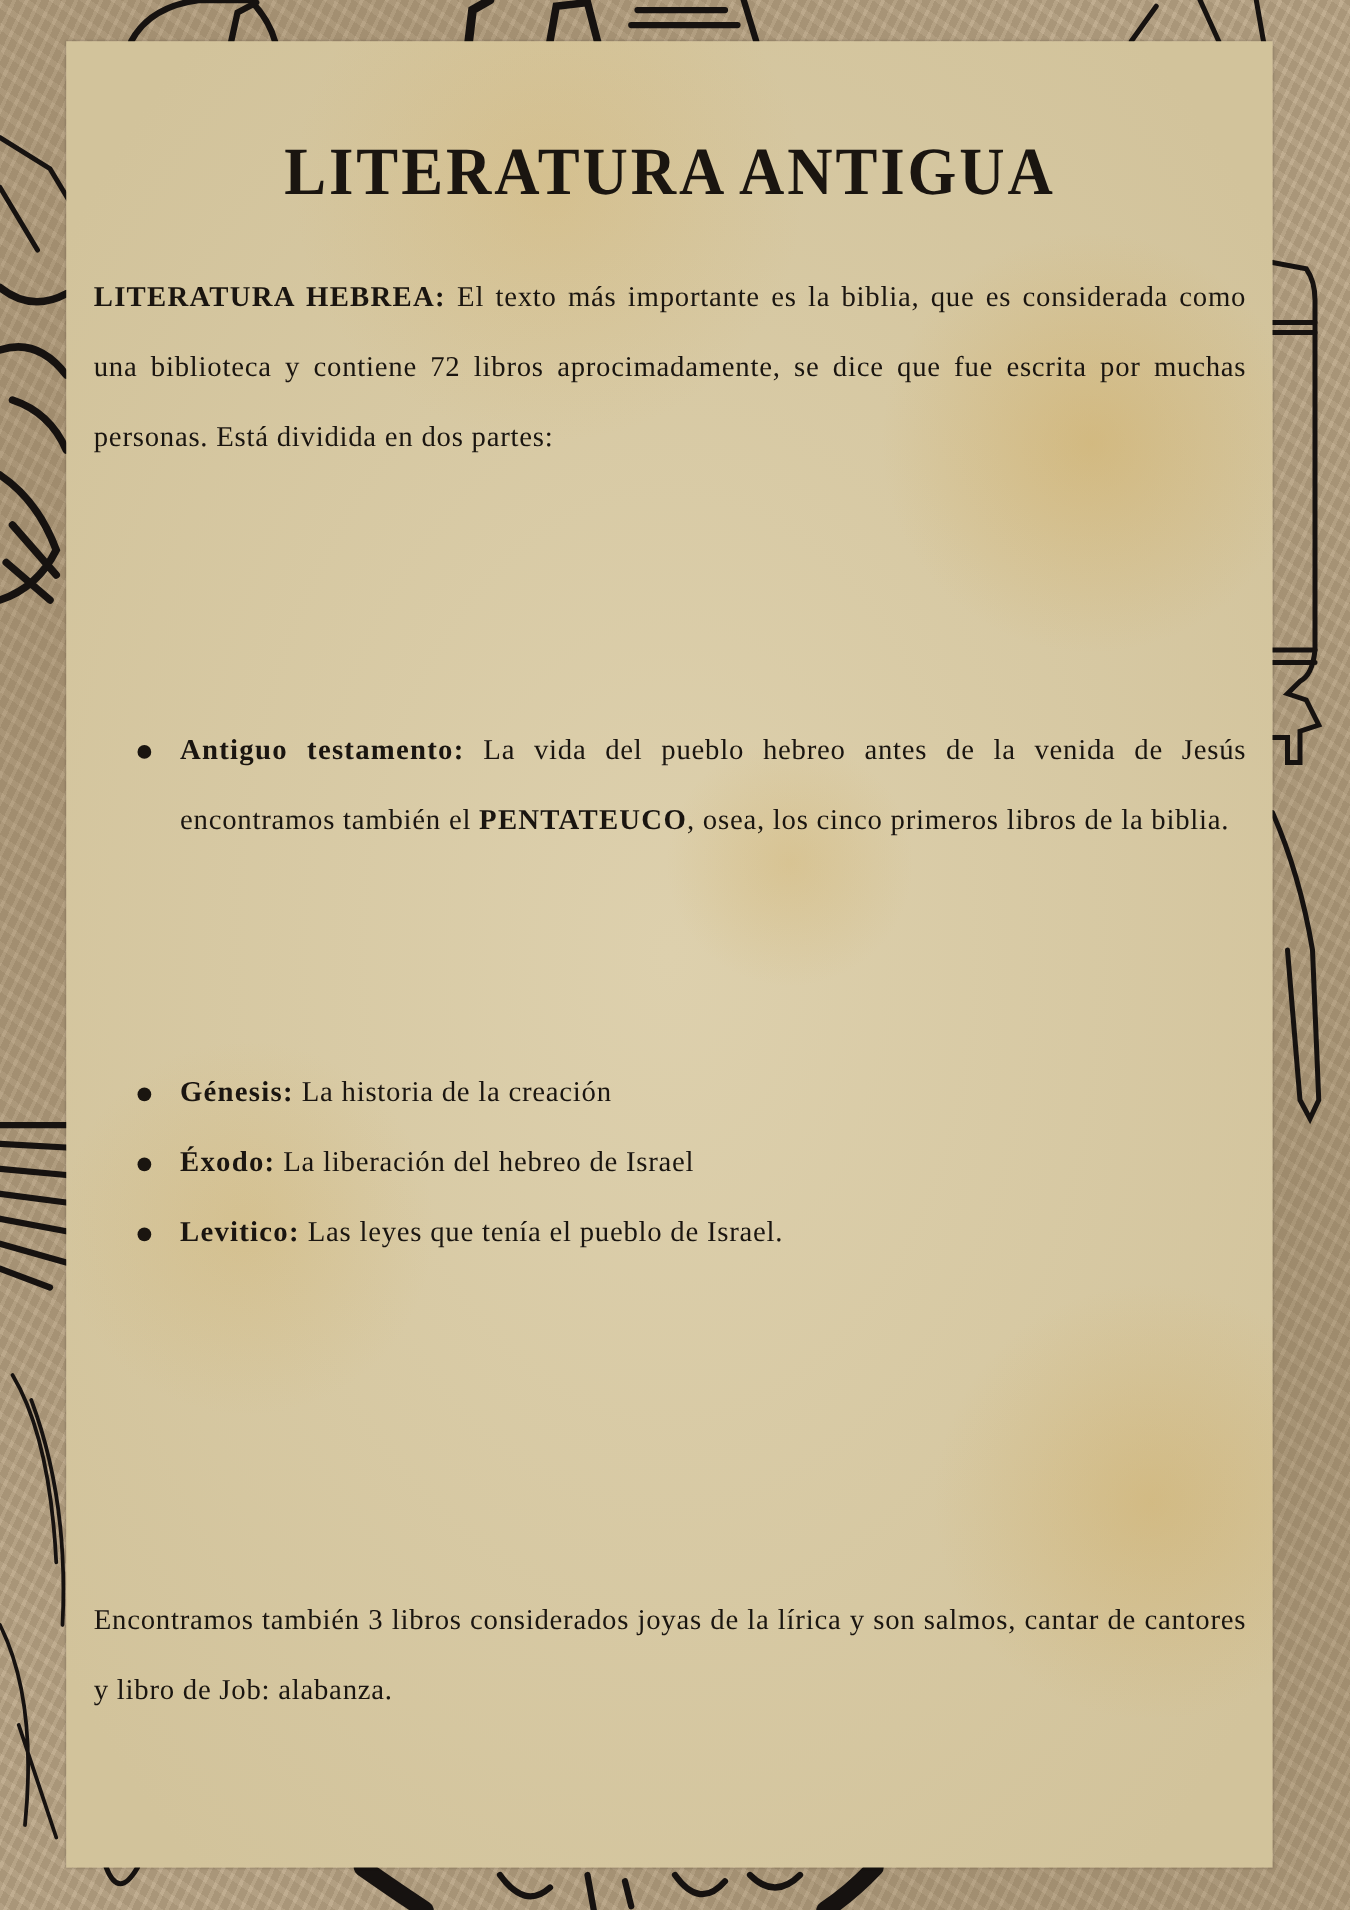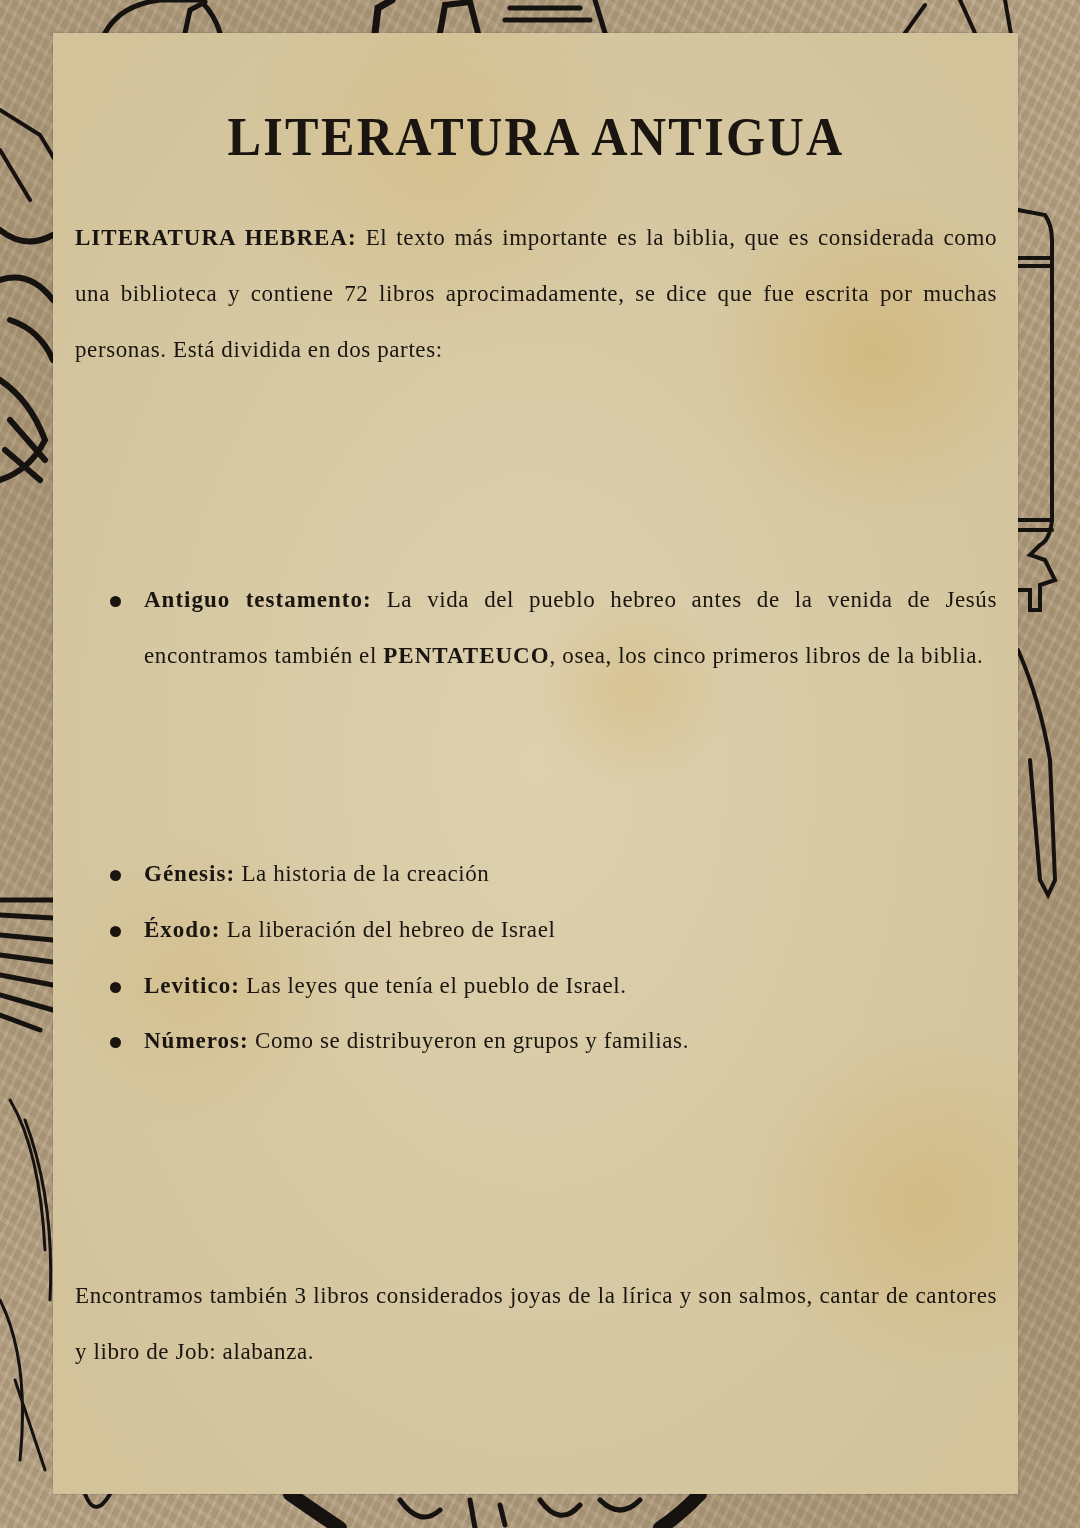--- a/index.html
+++ b/index.html
@@ -104,20 +104,16 @@
       <span class="b">Génesis:</span><span> La historia de la creación</span>
     </li>
     <li>
       <span class="dot"></span>
       <span class="b">Éxodo:</span><span> La liberación del hebreo de Israel</span>
     </li>
     <li>
       <span class="dot"></span>
       <span class="b">Levitico:</span><span> Las leyes que tenía el pueblo de Israel.</span>
     </li>
-    <li>
-      <span class="dot"></span>
-      <span class="b">Números:</span><span> Como se distribuyeron en grupos y familias.</span>
-    </li>
   </ul>
 
   <p class="body-text p2" style="margin:0;font-family:Liberation Serif, serif;">Encontramos también 3 libros considerados joyas de la lírica y son salmos, cantar de cantores y libro de Job: alabanza.</p>
 </div>
 
 </body></html>

